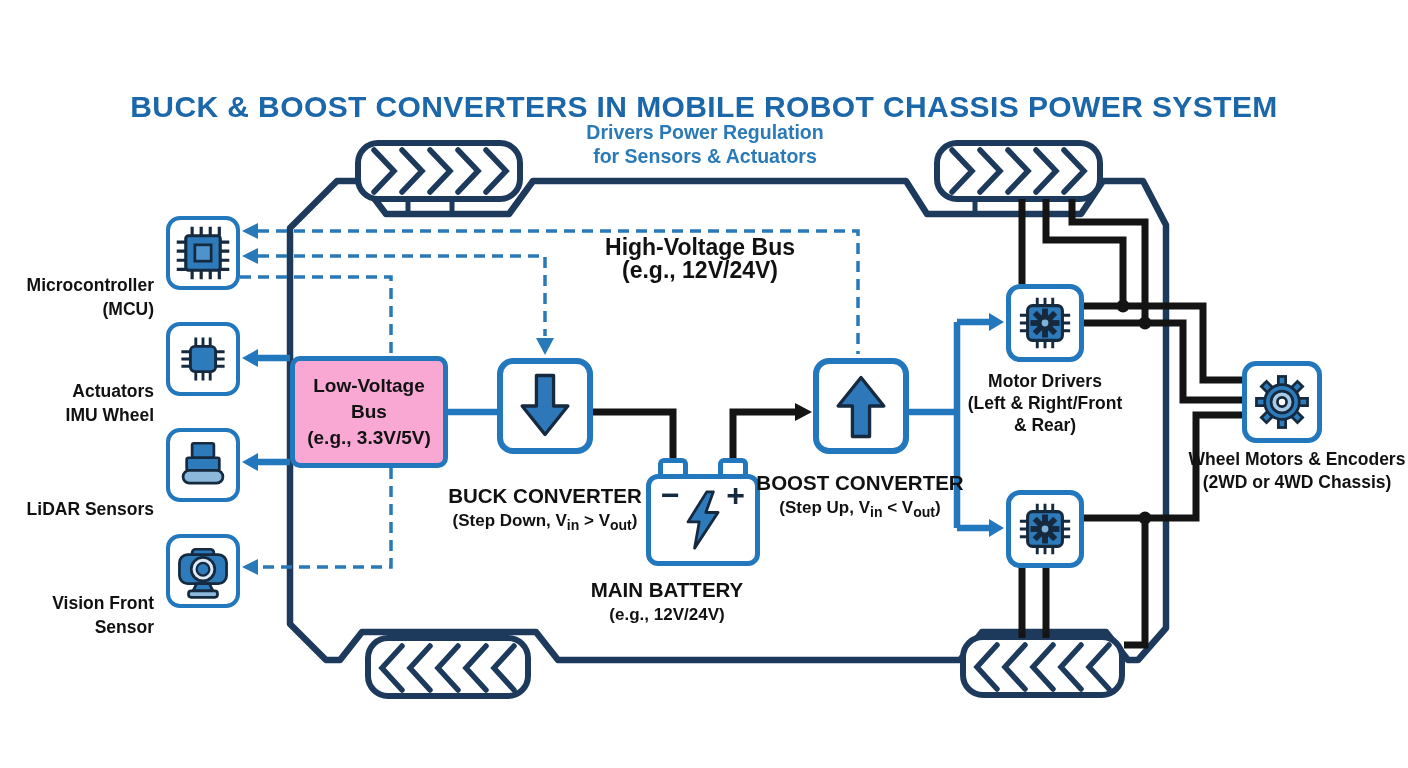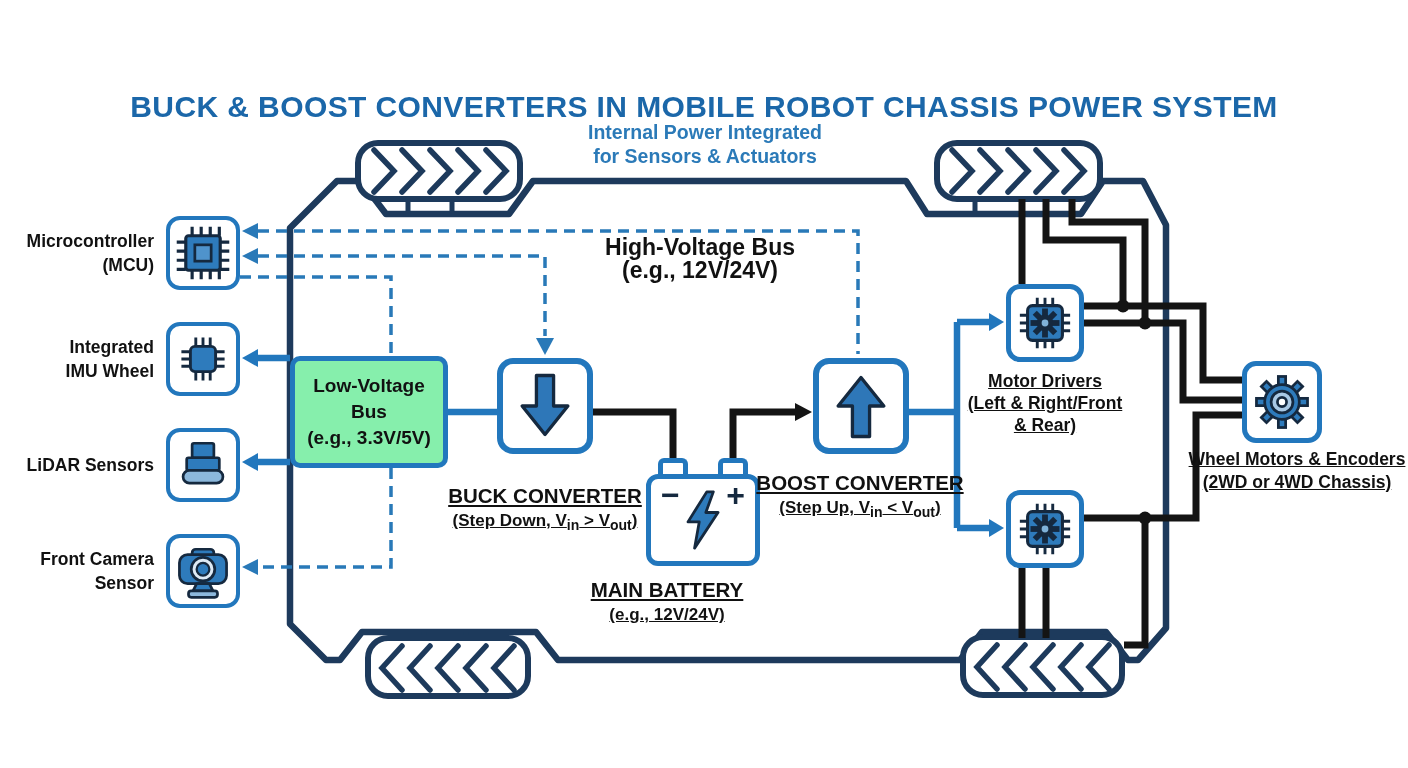--- a/index.html
+++ b/index.html
@@ -7,31 +7,31 @@
          font-family:"Liberation Sans",sans-serif;color:#111;}
   .base{position:absolute;left:0;top:0;z-index:1;}
   .abs{position:absolute;z-index:2;}
   .title{left:0;right:0;top:54px;text-align:center;font-size:30px;font-weight:bold;
          color:#1b67a9;letter-spacing:.4px;margin-top:36px;}
   .subtitle{left:440px;top:120px;width:530px;text-align:center;font-size:19.5px;
             font-weight:bold;color:#2b7ab8;line-height:24px;}
   .subtitle span{display:block;}
   .iconbox{background:#fff;border:4px solid #2277bd;border-radius:14px;box-sizing:border-box;
            display:flex;align-items:center;justify-content:center;}
-  .sensor-label{left:6px;width:148px;text-align:right;font-size:17.5px;font-weight:bold;line-height:24px;}
+  .sensor-label{left:6px;width:148px;text-align:right;font-size:17.5px;font-weight:bold;line-height:24px;margin-top:44px;}
   .sensor-label span{display:block;}
   .sensor-label span:empty{display:none;}
-  .lvb{left:290px;top:356px;width:158px;height:112px;background:#86efac;border:5px solid #2277bd;
+  .lvb{left:290px;top:356px;width:158px;height:112px;background:#f9a8d4;border:5px solid #2277bd;
        border-radius:10px;box-sizing:border-box;text-align:center;padding-top:12px;
        font-size:19px;font-weight:bold;line-height:26px;}
   .lvb span{display:block;}
   .hvb{left:565px;top:236px;width:270px;text-align:center;font-size:23px;font-weight:bold;line-height:23px;}
   .hvb span{display:block;}
   .conv{width:96px;height:96px;border-width:6px;border-radius:16px;}
-  .cap{text-align:center;font-weight:bold;text-decoration:underline;}
+  .cap{text-align:center;font-weight:bold;}
   .cap .t1{display:block;font-size:20.5px;line-height:26px;}
   .cap .t2{display:block;font-size:17px;line-height:24px;}
   .cap sub{font-size:14px;}
   .drv{width:78px;height:78px;border-width:5px;}
   .gearbox{width:80px;height:82px;border-width:5px;}
   .bat-term{width:30px;height:20px;background:#fff;border:5px solid #2277bd;border-bottom:none;
             border-radius:6px 6px 0 0;box-sizing:border-box;}
   .bat-body{left:646px;top:474px;width:114px;height:92px;background:#fff;border:5px solid #2277bd;
             border-radius:12px;box-sizing:border-box;display:flex;align-items:center;justify-content:center;}
   .bat-sign{position:absolute;top:-2px;font-size:32px;font-weight:bold;color:#15293f;}
@@ -109,38 +109,38 @@
     <polygon points="812,412 795,403 795,421" fill="#141414"></polygon>
     <g fill="#141414">
       <circle cx="1123" cy="306" r="6.5"></circle>
       <circle cx="1145" cy="323" r="6.5"></circle>
       <circle cx="1145" cy="518" r="6.5"></circle>
     </g>
   </svg>
 
   <div class="abs title">BUCK &amp; BOOST CONVERTERS IN MOBILE ROBOT CHASSIS POWER SYSTEM</div>
   <div class="abs subtitle">
-    <span>Internal Power Integrated</span>
+    <span>Drivers Power Regulation</span>
     <span>for Sensors &amp; Actuators</span>
   </div>
 
   <div class="abs sensor-label" style="top:229px;">
     <span>Microcontroller</span>
     <span>(MCU)</span>
   </div>
   <div class="abs iconbox" style="left:166px;top:216px;width:74px;height:74px;">
     <svg width="58" height="58" viewBox="0 0 64 64">
       <path d="M20,3 V13 M30,3 V13 M40,3 V13 M50,3 V13 M20,51 V61 M30,51 V61 M40,51 V61 M50,51 V61 M3,20 H13 M3,30 H13 M3,40 H13 M3,50 H13 M51,20 H61 M51,30 H61 M51,40 H61 M51,50 H61" stroke="#15293f" stroke-width="3.5" fill="none"></path>
       <rect x="13" y="13" width="38" height="38" rx="3" fill="#2e7bbc" stroke="#15293f" stroke-width="3.5"></rect>
       <rect x="23" y="23" width="18" height="18" fill="#4f93cc" stroke="#15293f" stroke-width="3"></rect>
     </svg>
   </div>
 
   <div class="abs sensor-label" style="top:335px;">
-    <span>Integrated</span>
+    <span>Actuators</span>
     <span>IMU Wheel</span>
   </div>
   <div class="abs iconbox" style="left:166px;top:322px;width:74px;height:74px;">
     <svg width="54" height="54" viewBox="0 0 60 60">
       <path d="M22,6 V16 M30,6 V16 M38,6 V16 M22,44 V54 M30,44 V54 M38,44 V54 M6,22 H16 M6,30 H16 M6,38 H16 M44,22 H54 M44,30 H54 M44,38 H54" stroke="#15293f" stroke-width="3.2" fill="none"></path>
       <rect x="16" y="16" width="28" height="28" rx="5" fill="#2e7bbc" stroke="#15293f" stroke-width="3.2"></rect>
     </svg>
   </div>
 
   <div class="abs sensor-label" style="top:453px;">
@@ -149,21 +149,21 @@
   </div>
   <div class="abs iconbox" style="left:166px;top:428px;width:74px;height:74px;">
     <svg width="58" height="58" viewBox="0 0 64 64">
       <rect x="20" y="8" width="24" height="16" rx="2" fill="#2e7bbc" stroke="#15293f" stroke-width="3"></rect>
       <rect x="14" y="24" width="36" height="14" rx="2" fill="#2e7bbc" stroke="#15293f" stroke-width="3"></rect>
       <rect x="10" y="38" width="44" height="14" rx="7" fill="#8cb8dc" stroke="#15293f" stroke-width="3"></rect>
     </svg>
   </div>
 
   <div class="abs sensor-label" style="top:547px;">
-    <span>Front Camera</span>
+    <span>Vision Front</span>
     <span>Sensor</span>
   </div>
   <div class="abs iconbox" style="left:166px;top:534px;width:74px;height:74px;">
     <svg width="58" height="58" viewBox="0 0 64 64">
       <rect x="20" y="8" width="24" height="12" rx="4" fill="#2e7bbc" stroke="#15293f" stroke-width="3"></rect>
       <rect x="6" y="14" width="52" height="32" rx="9" fill="#2e7bbc" stroke="#15293f" stroke-width="3"></rect>
       <circle cx="32" cy="30" r="13" fill="#ddeaf5" stroke="#15293f" stroke-width="3"></circle>
       <circle cx="32" cy="30" r="7" fill="#2e7bbc" stroke="#15293f" stroke-width="2.5"></circle>
       <path d="M25,46 L39,46 L43,54 L21,54 Z" fill="#2e7bbc" stroke="#15293f" stroke-width="3" stroke-linejoin="round"></path>
       <rect x="16" y="54" width="32" height="7" rx="3" fill="#8cb8dc" stroke="#15293f" stroke-width="3"></rect>

